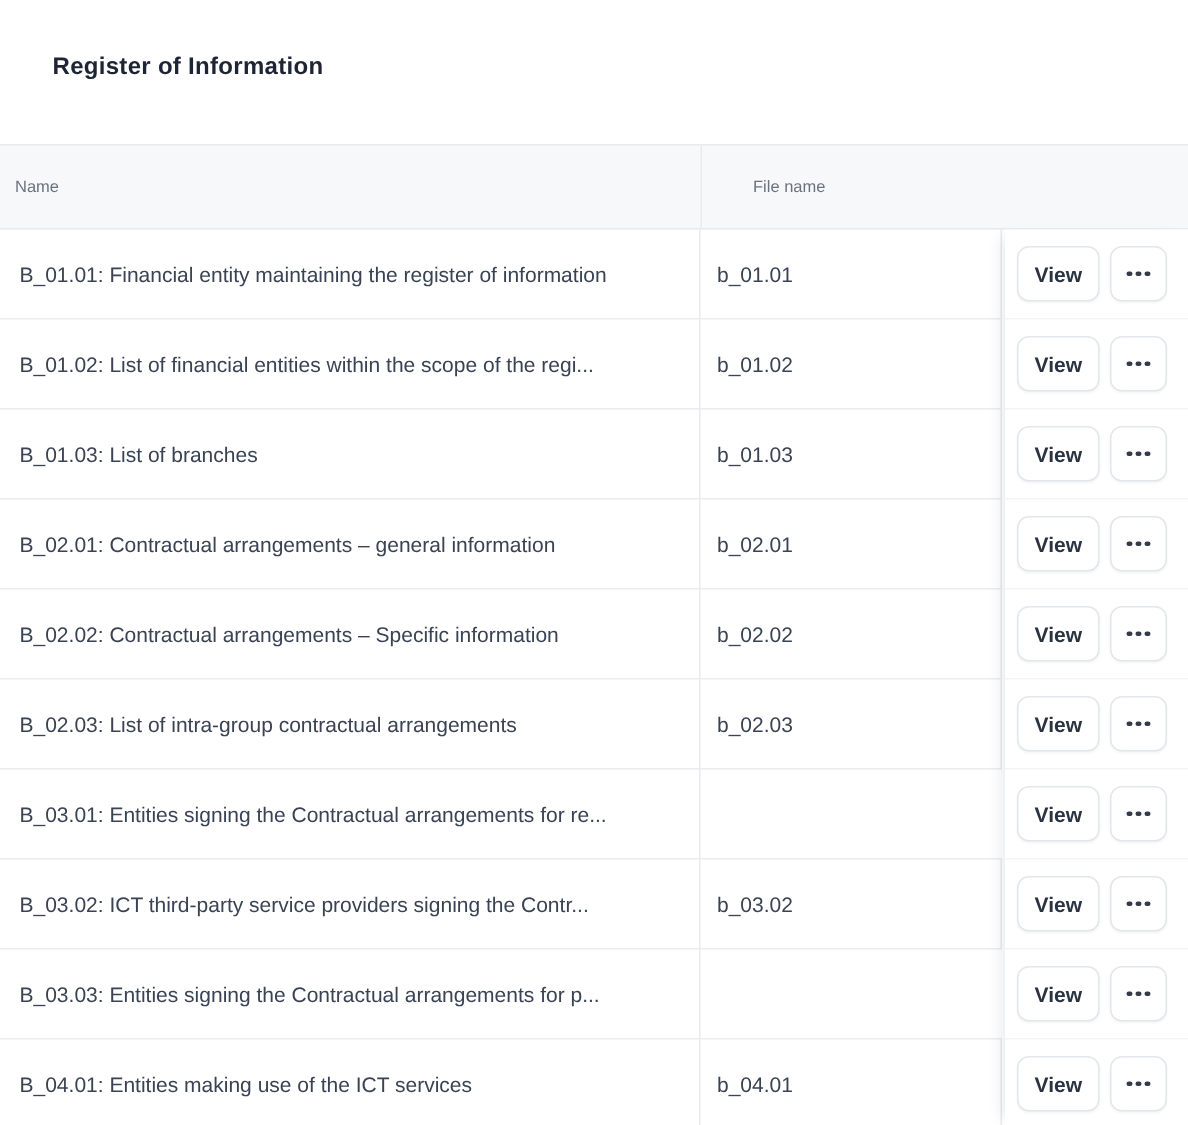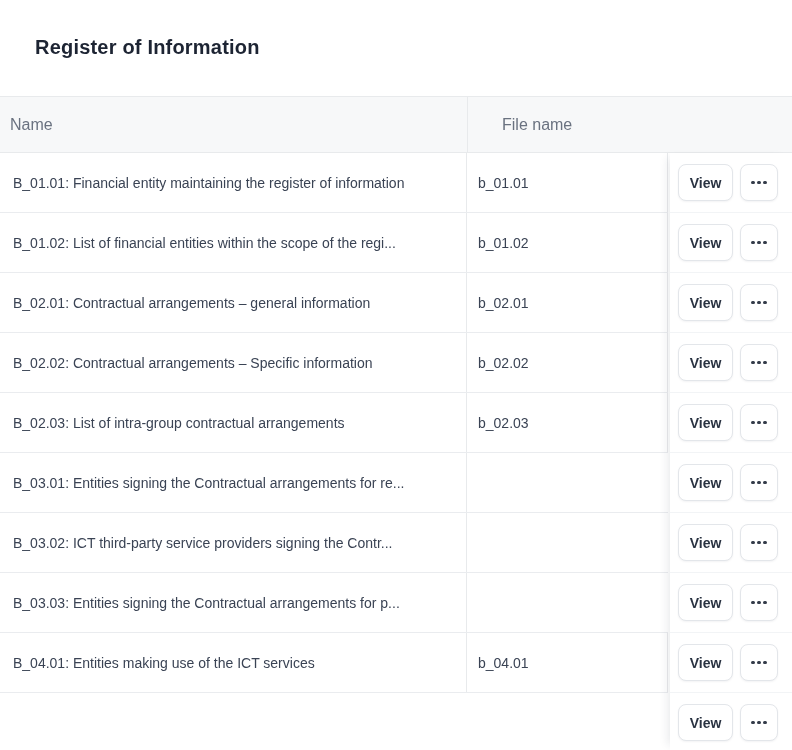--- a/index.html
+++ b/index.html
@@ -22,21 +22,21 @@
     position:relative;
     width:792px;
     height:750px;
     background:#fff;
     overflow:hidden;
   }
   .page-title{
     position:absolute;
     left:35px;
     top:36px;
-    font-size:20px;
+    font-size:16px;
     font-weight:700;
     letter-spacing:.2px;
     color:var(--title_text);
   }
   
   .thead{
     position:absolute;
     top:96px;
     left:0;
     width:100%;
@@ -44,21 +44,21 @@
     background:var(--header_bg);
     border-top:1px solid var(--border);
     border-bottom:1px solid var(--border);
   }
   .th{
     position:absolute;
     top:0;
     height:100%;
     display:flex;
     align-items:center;
-    font-size:16px;
+    font-size:11px;
     color:var(--header_text);
   }
   .th-name{left:10px;}
   .th-file{left:502px;}
   .thead-divider{
     position:absolute;
     left:467px;
     top:0;
     bottom:0;
     width:1px;
@@ -159,20 +159,24 @@
   <div class="tr">
     <div class="td td-name">B_01.01: Financial entity maintaining the register of information</div>
     <div class="td td-file">b_01.01</div>
   </div>
 
   <div class="tr">
     <div class="td td-name">B_01.02: List of financial entities within the scope of the regi...</div>
     <div class="td td-file">b_01.02</div>
   </div>
 
+  <div class="tr">
+    <div class="td td-name">B_01.03: List of branches</div>
+    <div class="td td-file">b_01.03</div>
+  </div>
 
   <div class="tr">
     <div class="td td-name">B_02.01: Contractual arrangements – general information</div>
     <div class="td td-file">b_02.01</div>
   </div>
 
   <div class="tr">
     <div class="td td-name">B_02.02: Contractual arrangements – Specific information</div>
     <div class="td td-file">b_02.02</div>
   </div>
@@ -181,20 +185,21 @@
     <div class="td td-name">B_02.03: List of intra-group contractual arrangements</div>
     <div class="td td-file">b_02.03</div>
   </div>
 
   <div class="tr">
     <div class="td td-name">B_03.01: Entities signing the Contractual arrangements for re...</div>
   </div>
 
   <div class="tr">
     <div class="td td-name">B_03.02: ICT third-party service providers signing the Contr...</div>
+    <div class="td td-file">b_03.02</div>
   </div>
 
   <div class="tr">
     <div class="td td-name">B_03.03: Entities signing the Contractual arrangements for p...</div>
   </div>
 
   <div class="tr">
     <div class="td td-name">B_04.01: Entities making use of the ICT services</div>
     <div class="td td-file">b_04.01</div>
   </div>

